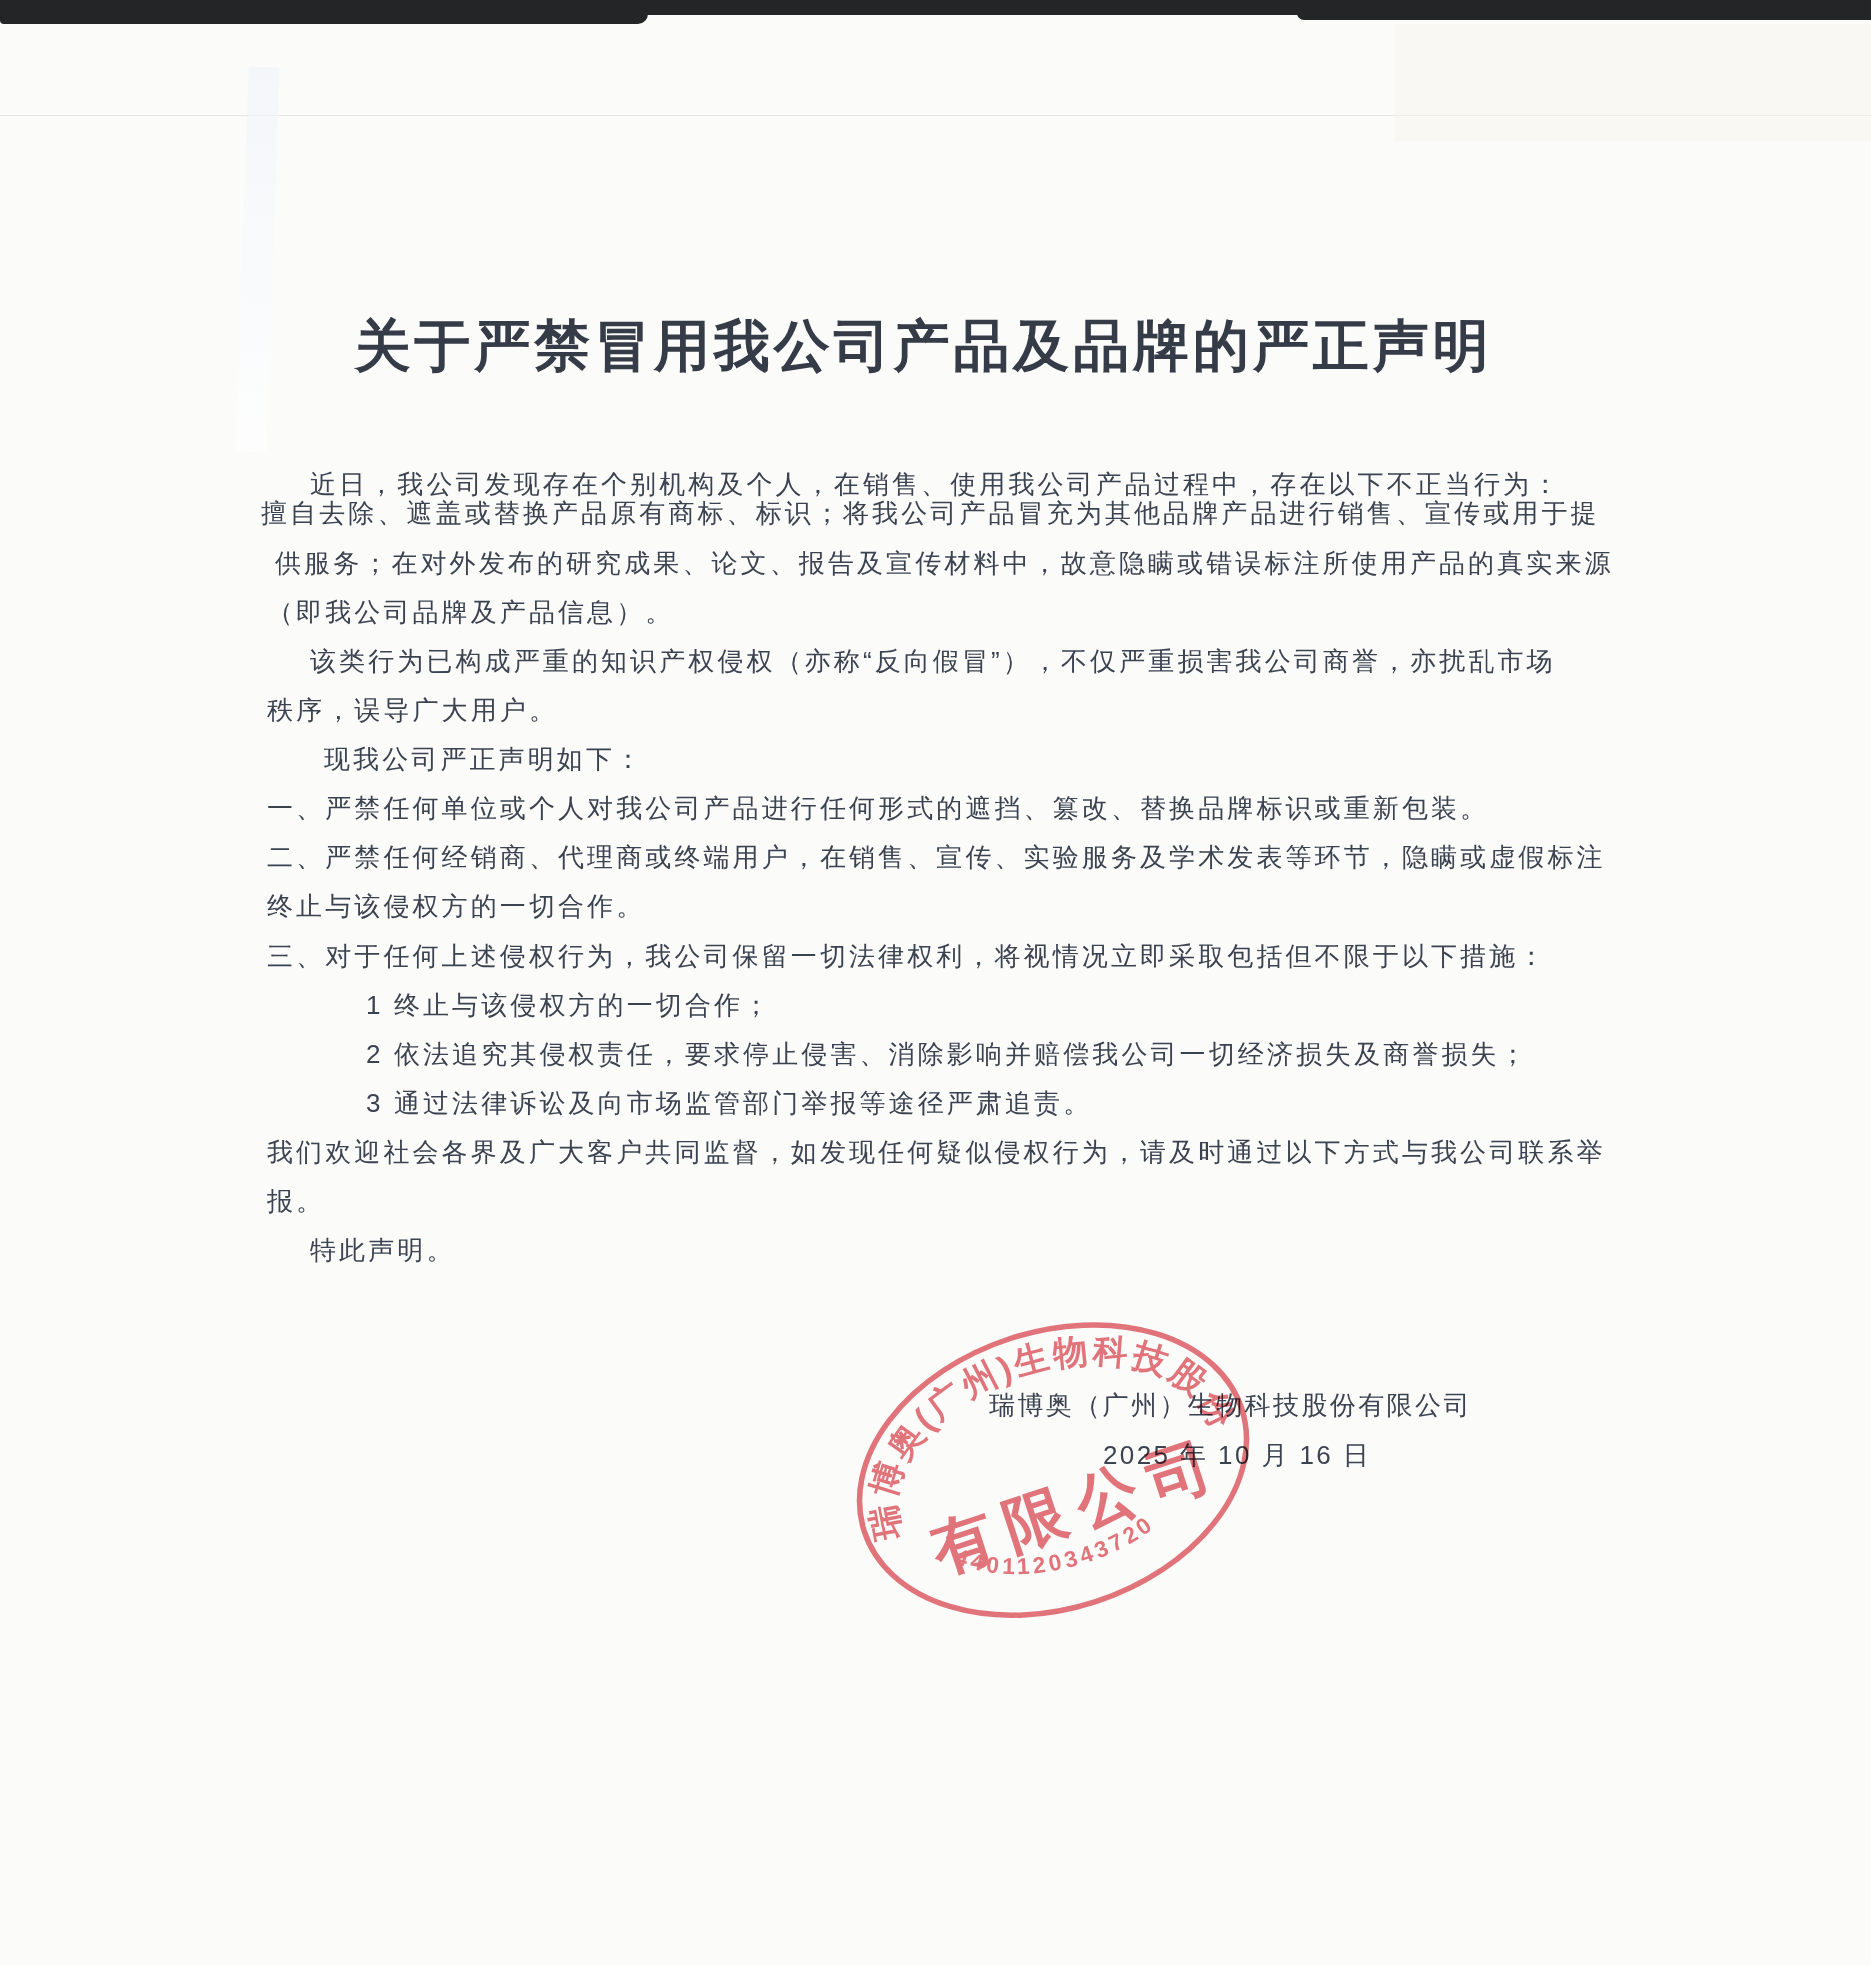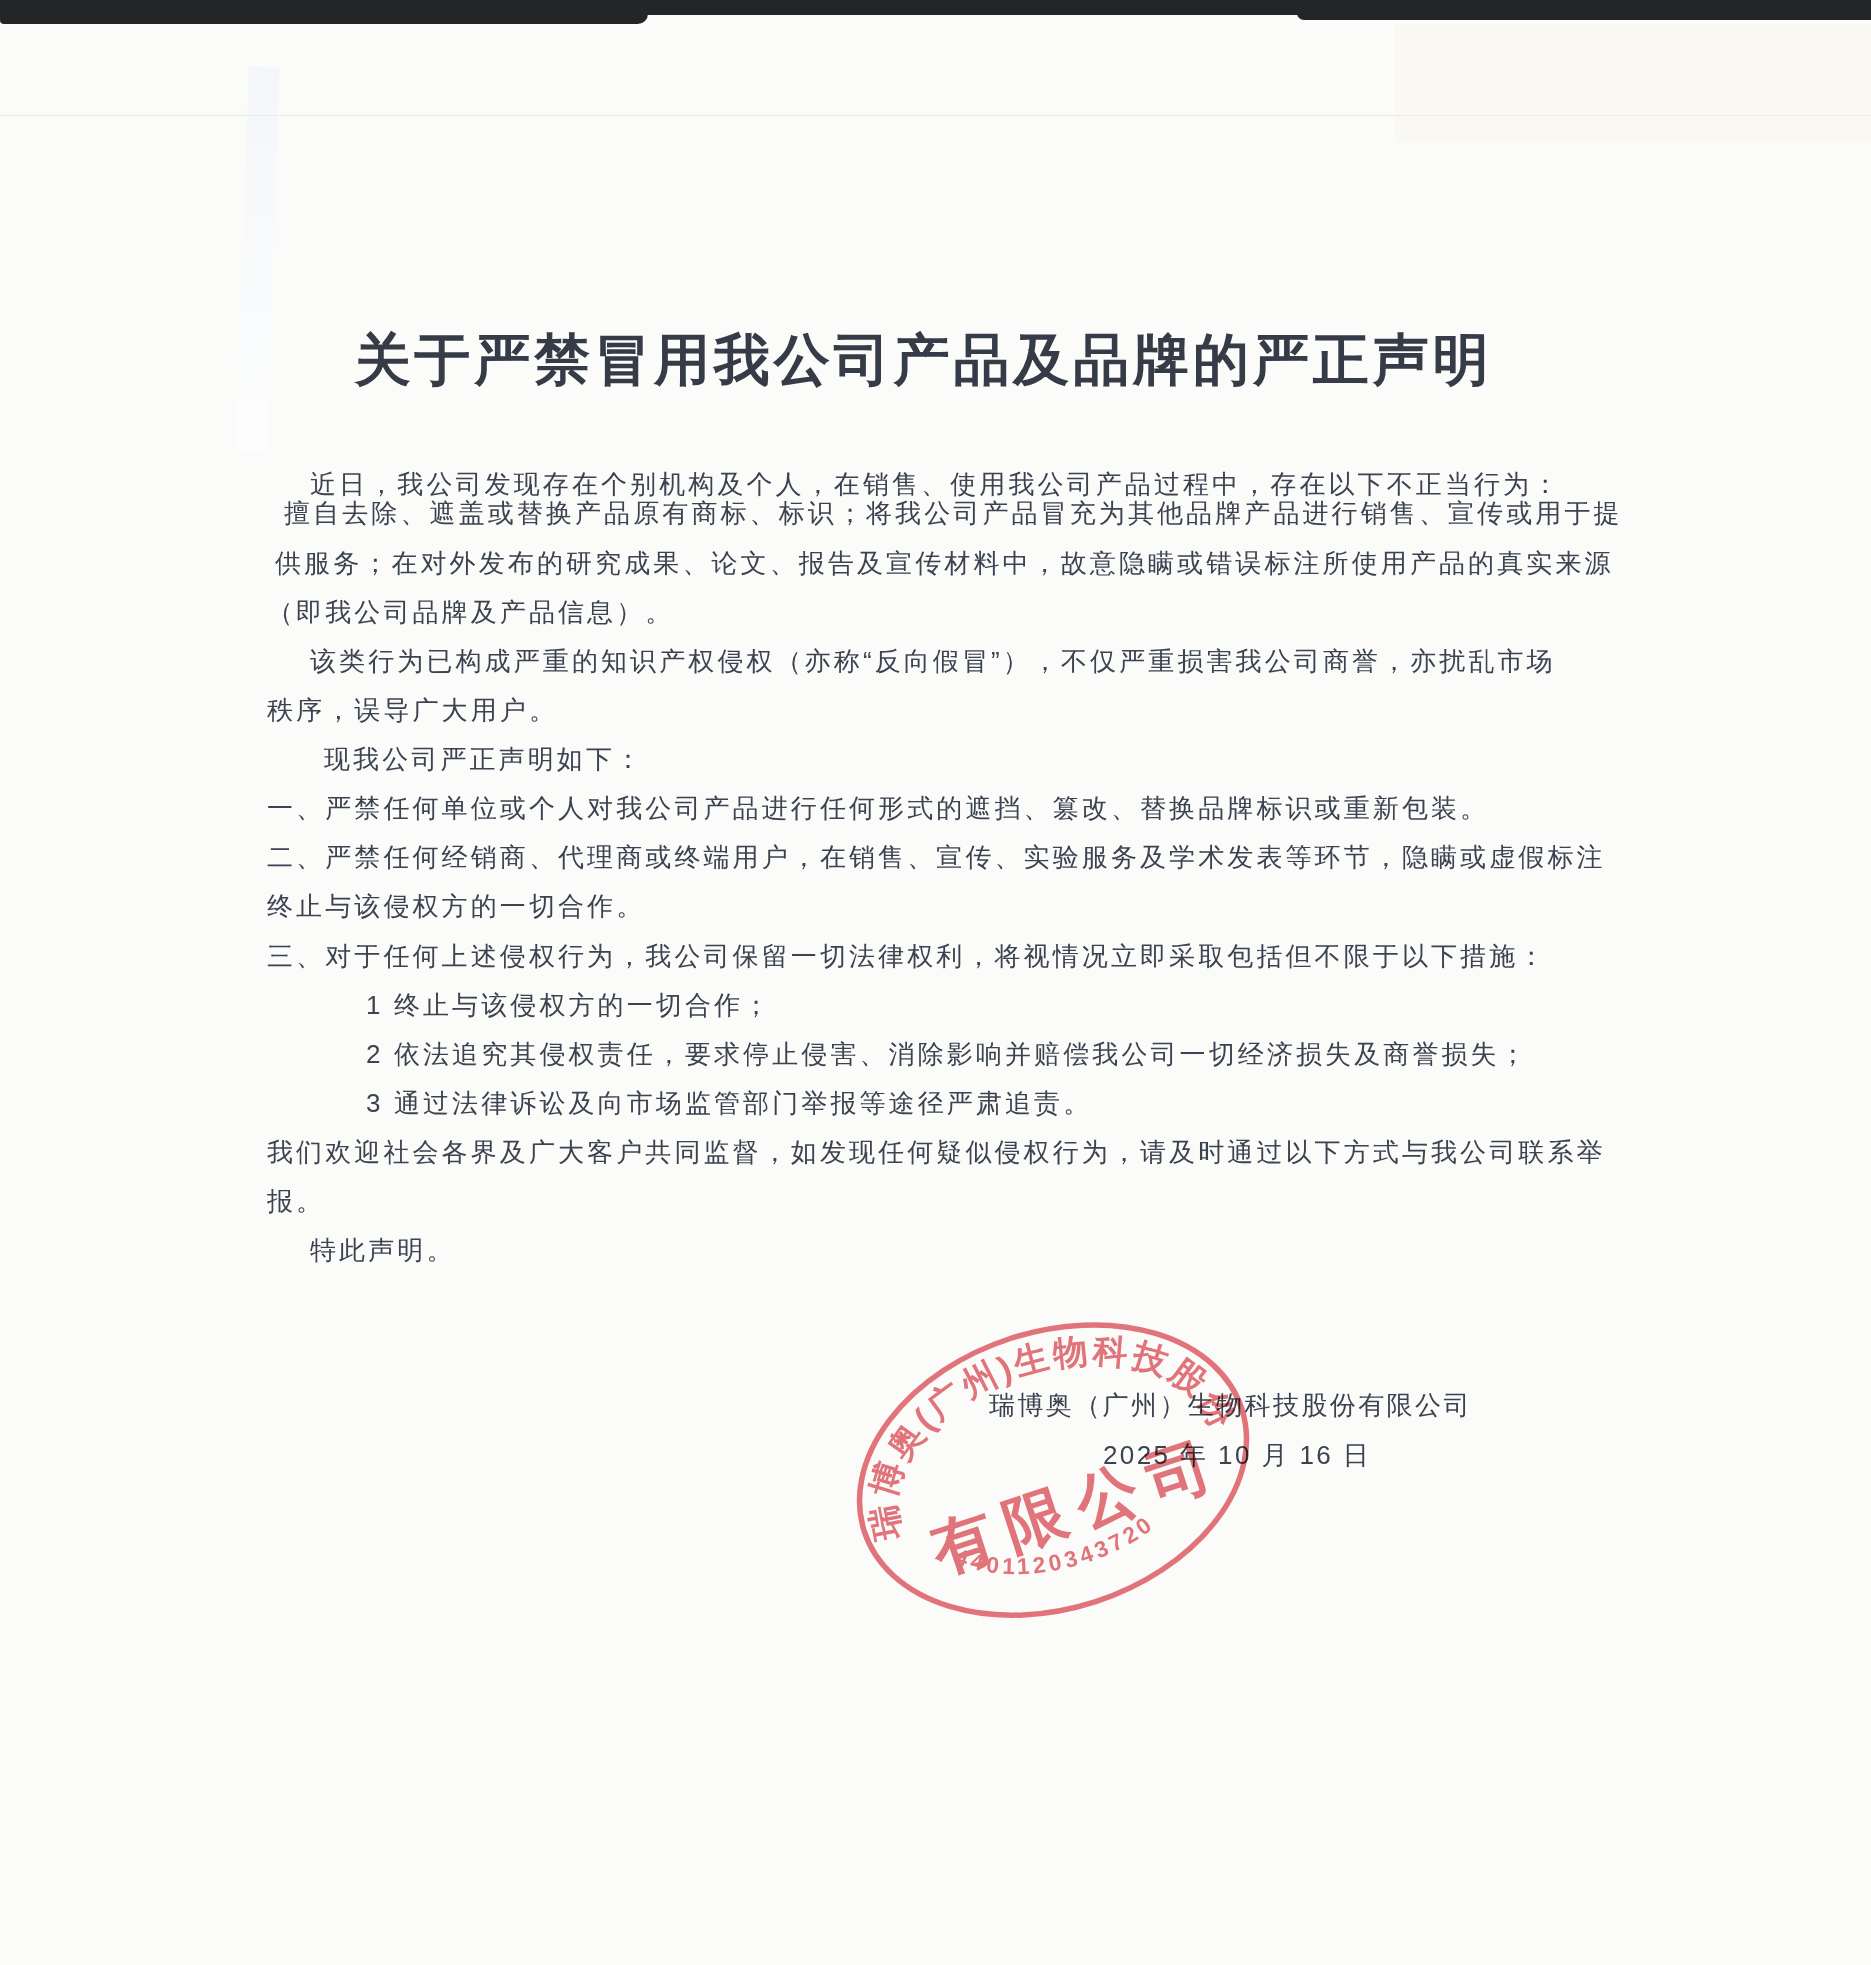--- a/index.html
+++ b/index.html
@@ -20,21 +20,20 @@
   .streak{position:absolute;left:242px;top:67px;width:31px;height:385px;
           background:linear-gradient(180deg,#eef3f9 0%,#f7fafd 60%,#ffffff 100%);
           opacity:.55;transform:rotate(2deg);}
   .tint{position:absolute;left:1395px;top:24.4px;width:477px;height:118px;background:#f7f4ea;opacity:.45;}
 
   .doc-title{
     position:absolute;left:0;top:309px;width:1847px;
     text-align:center;
     font-size:56px;letter-spacing:3.9px;font-weight:700;color:#353b47;
     white-space:nowrap;
-    margin-top:14px;
   }
   .line{
     position:absolute;white-space:nowrap;
     font-size:26px;letter-spacing:3.1px;font-weight:500;color:#3c4350;
   }
   .sig{
     position:absolute;white-space:nowrap;
     font-size:26px;letter-spacing:2.4px;font-weight:500;color:#3c4350;
   }
   .seal-wrap{
@@ -53,21 +52,21 @@
 <div class="scan-bar seg-left"></div>
 <div class="scan-bar seg-right"></div>
 
 <div class="crease"></div>
 <div class="streak"></div>
 <div class="tint"></div>
 
 <div class="doc-title">关于严禁冒用我公司产品及品牌的严正声明</div>
 
 <div class="line" style="left:310px;top:467px;">近日，我公司发现存在个别机构及个人，在销售、使用我公司产品过程中，存在以下不正当行为：</div>
-<div class="line" style="left:284px;top:496px;">擅自去除、遮盖或替换产品原有商标、标识；将我公司产品冒充为其他品牌产品进行销售、宣传或用于提</div>
+<div class="line" style="left:261px;top:496px;">擅自去除、遮盖或替换产品原有商标、标识；将我公司产品冒充为其他品牌产品进行销售、宣传或用于提</div>
 <div class="line" style="left:267px;top:546px;margin-left:8px;">供服务；在对外发布的研究成果、论文、报告及宣传材料中，故意隐瞒或错误标注所使用产品的真实来源</div>
 <div class="line" style="left:267px;top:595px;">（即我公司品牌及产品信息）。</div>
 <div class="line" style="left:310px;top:644px;">该类行为已构成严重的知识产权侵权（亦称“反向假冒”），不仅严重损害我公司商誉，亦扰乱市场</div>
 <div class="line" style="left:267px;top:693px;">秩序，误导广大用户。</div>
 <div class="line" style="left:324px;top:742px;">现我公司严正声明如下：</div>
 <div class="line" style="left:267px;top:791px;">一、严禁任何单位或个人对我公司产品进行任何形式的遮挡、篡改、替换品牌标识或重新包装。</div>
 <div class="line" style="left:267px;top:840px;">二、严禁任何经销商、代理商或终端用户，在销售、宣传、实验服务及学术发表等环节，隐瞒或虚假标注</div>
 <div class="line" style="left:267px;top:889px;">终止与该侵权方的一切合作。</div>
 <div class="line" style="left:267px;top:939px;">三、对于任何上述侵权行为，我公司保留一切法律权利，将视情况立即采取包括但不限于以下措施：</div>
 <div class="line" style="left:366px;top:988px;">1  终止与该侵权方的一切合作；</div>

